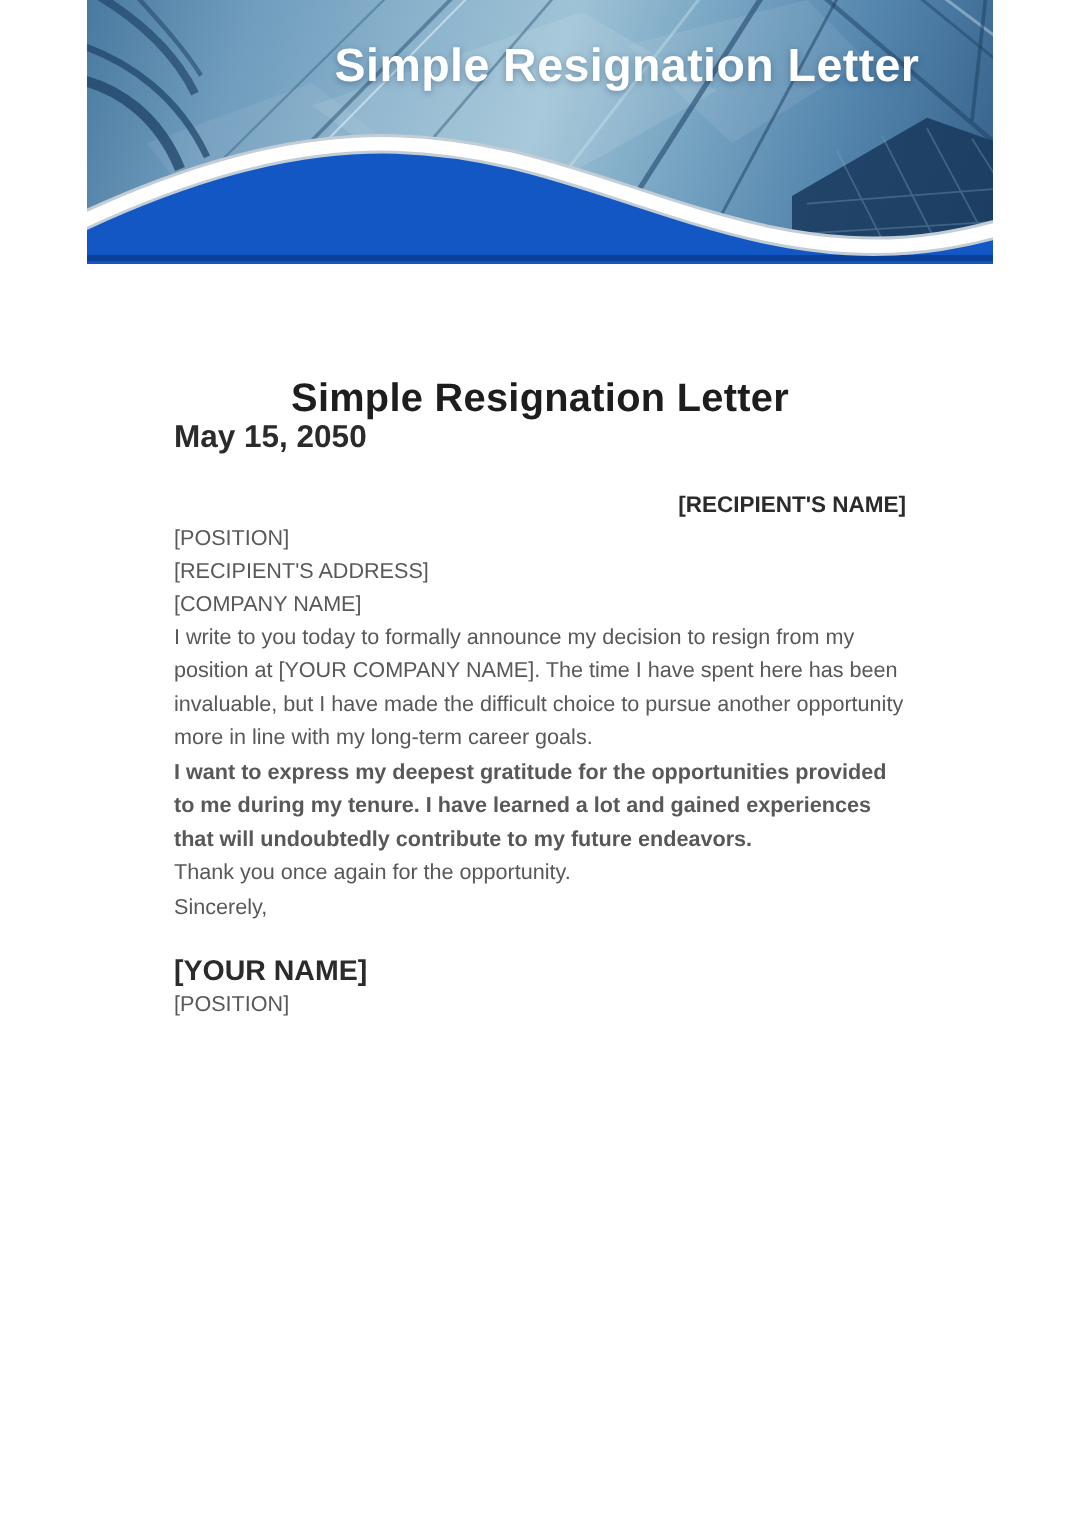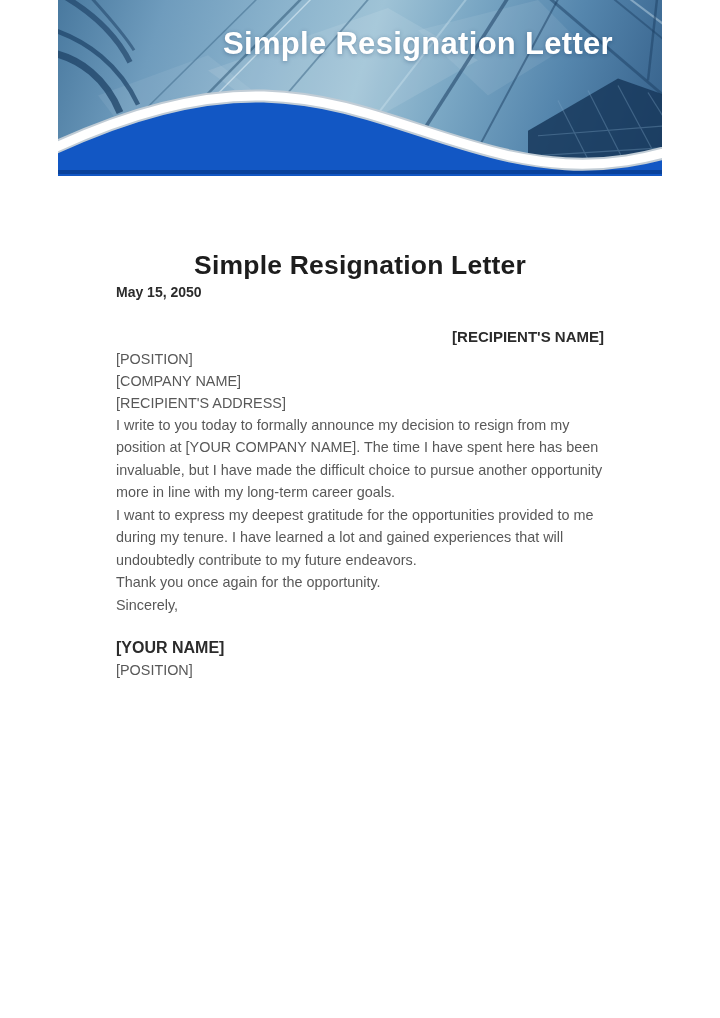--- a/index.html
+++ b/index.html
@@ -44,35 +44,35 @@
     font-size:14.4px;line-height:22.5px;
   }
   .letter p{margin:0;}
   .doc-title{
     margin:73px 0 0 0;
     text-align:center;
     font-size:26.5px;line-height:32px;font-weight:700;letter-spacing:.2px;
     color:#1d1d1d;
   }
   .bold{font-weight:700;color:var(--ink-dark);}
-  .date{margin-top:43px;font-size:14px;}
+  .date{margin-top:43px;font-size:21px;}
   .recipient{margin-top:22px;}
   .recipient p{line-height:22px;}
   .recipient .bold{font-size:15px;text-align:right;}
   .salutation{margin-top:17px;}
   .salutation .prefix{margin-right:4px;}
   .salutation strong{font-weight:700;color:var(--ink-dark);}
   .para1{margin-top:18px;}
-  .para2{margin-top:20px;}
+  .para2{margin-top:20px;font-weight:bold;}
   .para3{margin-top:19px;}
   .thanks{margin-top:15px;}
   .closing{margin-top:21px;}
   .signature{margin-top:21px;}
   .signature p{line-height:22px;}
-  .signature .bold{font-size:16px;}
+  .signature .bold{font-size:19px;}
   
   .page-footer{
     position:absolute;top:941px;left:0;right:0;
     text-align:center;
     font-size:13.5px;line-height:20px;
   }
   .page-footer a{
     color:var(--link-blue);
     text-decoration:underline;
     cursor:pointer;
@@ -137,22 +137,22 @@
   </header>
 
   <main class="letter">
     <h1 class="doc-title">Simple Resignation Letter</h1>
 
     <p class="date bold">May 15, 2050</p>
 
     <div class="recipient">
       <p class="bold">[RECIPIENT'S NAME]</p>
       <p>[POSITION]</p>
+      <p>[RECIPIENT'S ADDRESS]</p>
       <p>[COMPANY NAME]</p>
-      <p>[RECIPIENT'S ADDRESS]</p>
     </div>
 
 
     <p class="para para1">I write to you today to formally announce my decision to resign from my position at [YOUR COMPANY NAME]. The time I have spent here has been invaluable, but I have made the difficult choice to pursue another opportunity more in line with my long-term career goals.</p>
     <p class="para para2">I want to express my deepest gratitude for the opportunities provided to me during my tenure. I have learned a lot and gained experiences that will undoubtedly contribute to my future endeavors.</p>
 
     <p class="thanks">Thank you once again for the opportunity.</p>
     <p class="closing">Sincerely,</p>
 
     <div class="signature">

